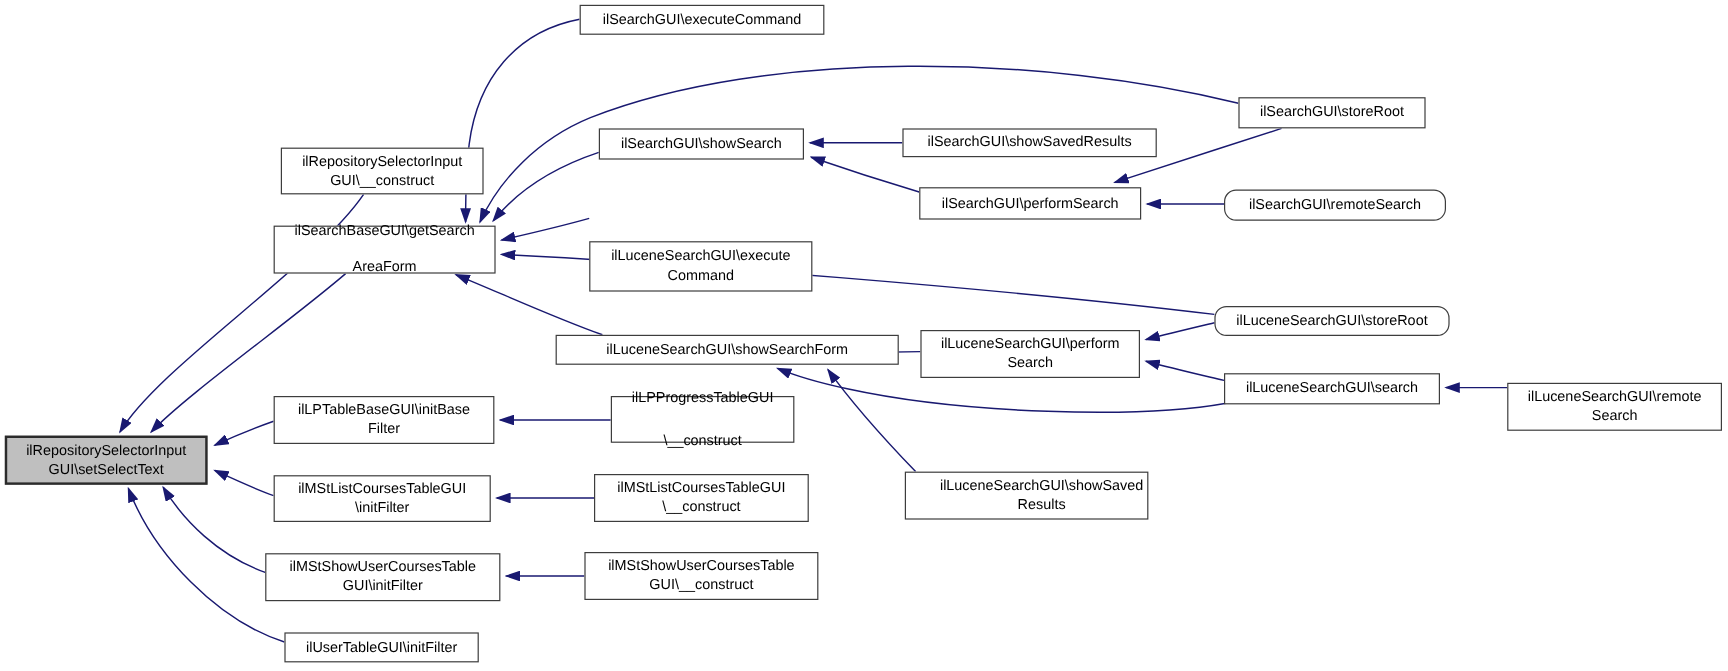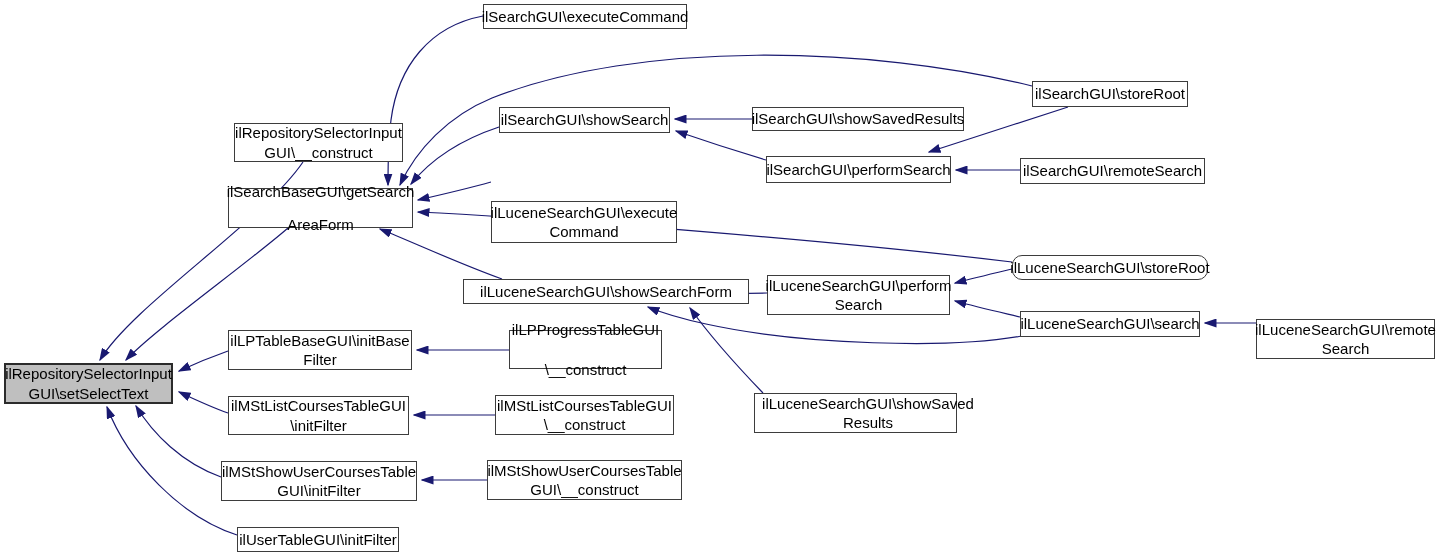--- a/index.html
+++ b/index.html
@@ -19,21 +19,21 @@
   .node {
     position: absolute;
     box-sizing: border-box;
     background: #ffffff;
     border: 1.4px solid #3d3d3d;
     display: flex;
     flex-direction: column;
     align-items: center;
     justify-content: center;
     text-align: center;
-    font-size: 15px;
+    font-size: 12px;
     line-height: 1.3;
     color: #000000;
     white-space: nowrap;
     cursor: pointer;
   }
   .node.highlighted {
     background: #bfbfbf;
     border: 2px solid #2b2b2b;
     cursor: default;
   }
@@ -106,21 +106,21 @@
       </div>
       <div class="node" style="left: 752px; top: 107px; width: 212px; height: 24px;">
         <span>ilSearchGUI\showSavedResults</span>
       </div>
       <div class="node" style="left: 1032px; top: 81px; width: 156px; height: 26px;">
         <span>ilSearchGUI\storeRoot</span>
       </div>
       <div class="node" style="left: 766px; top: 156px; width: 185px; height: 27px;">
         <span>ilSearchGUI\performSearch</span>
       </div>
-      <div class="node" style="left: 1020px; top: 158px; width: 185px; height: 26px;">
+      <div class="node" style="left: 1020px; top: 158px; width: 185px; height: 26px; border-radius: 10px;">
         <span>ilSearchGUI\remoteSearch</span>
       </div>
       <div class="node" style="left: 463px; top: 279px; width: 286px; height: 25px;">
         <span>ilLuceneSearchGUI\showSearchForm</span>
       </div>
       <div class="node" style="left: 767px; top: 275px; width: 183px; height: 40px;">
         <span>ilLuceneSearchGUI\perform</span>
         <span>Search</span>
       </div>
       <div class="node" style="left: 1012px; top: 255px; width: 196px; height: 25px; border-radius: 10px;">

